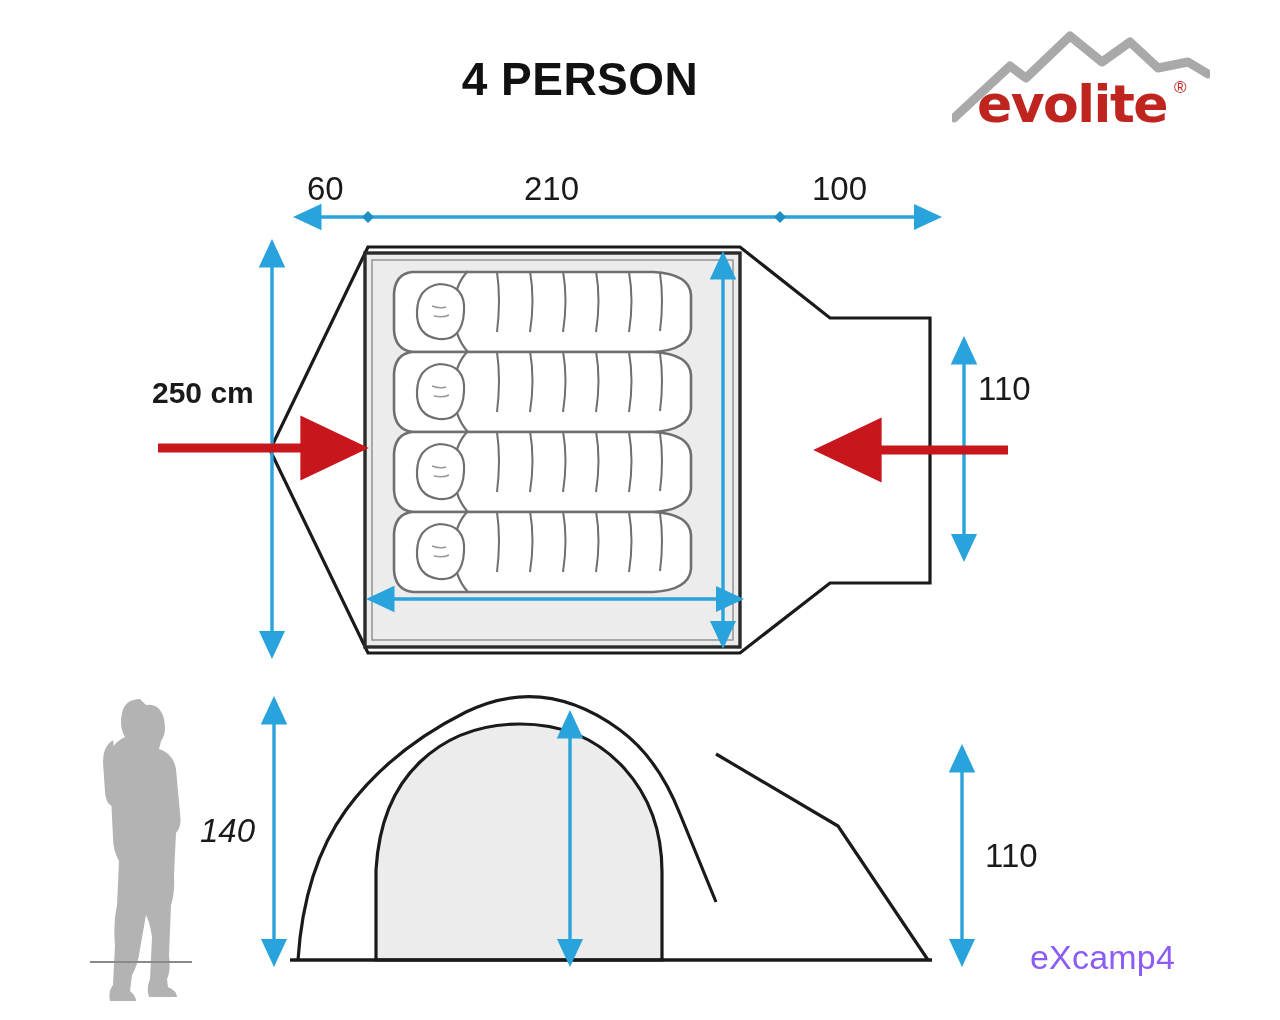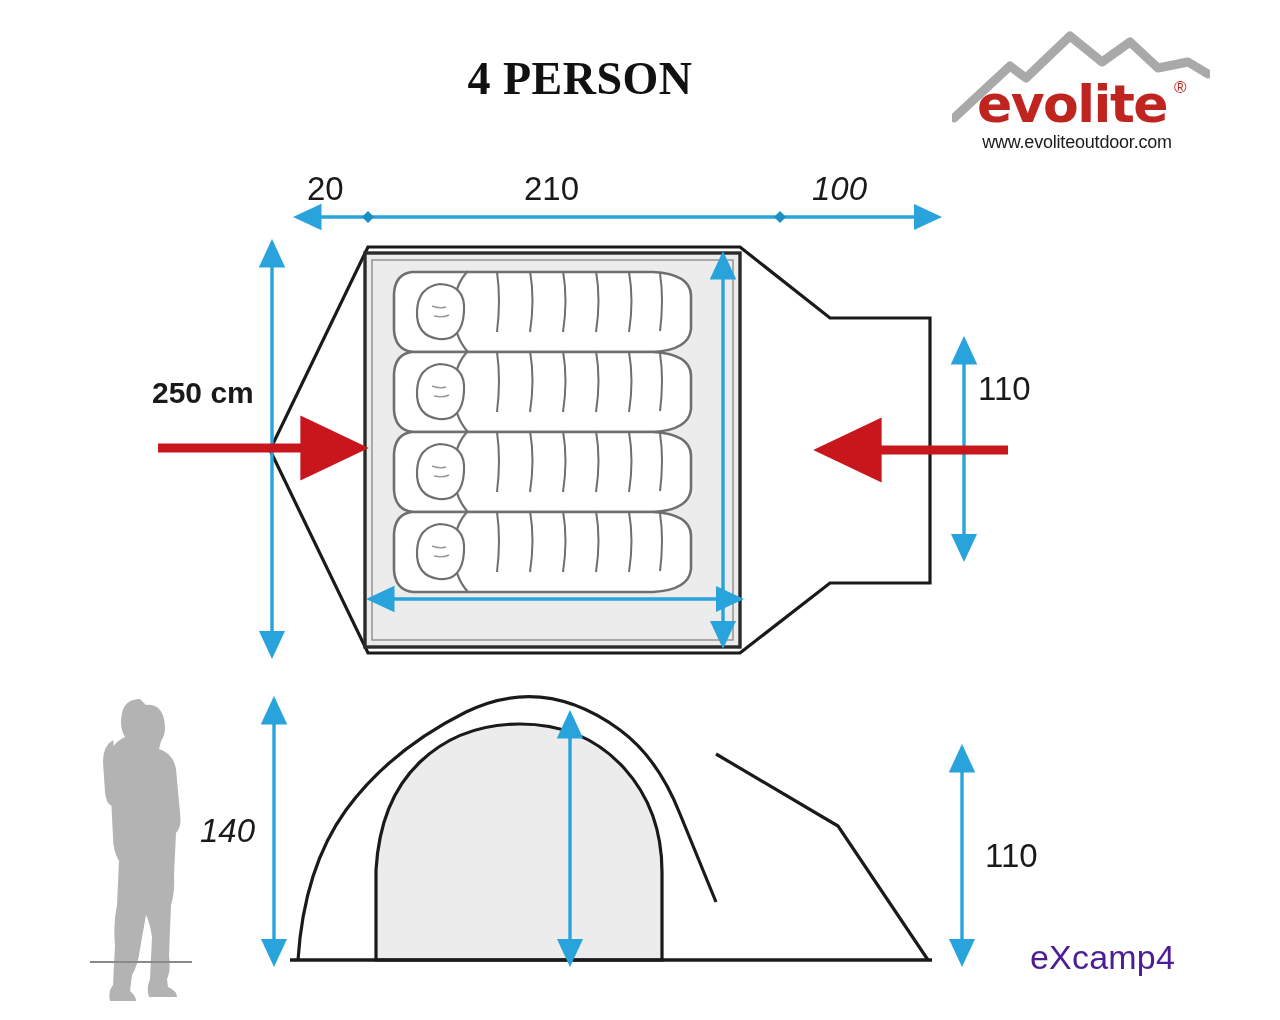--- a/index.html
+++ b/index.html
@@ -23,21 +23,20 @@
   
   #title {
     left: 0;
     top: 52px;
     width: 1160px;
     text-align: center;
     font-size: 46px;
     font-weight: bold;
     letter-spacing: 0.5px;
     color: #111111;
-    font-family: Liberation Serif, serif;
   }
 
   
   #logo-block {
     left: 952px;
     top: 22px;
     width: 258px;
     height: 132px;
   }
   #logo-mountain { left: 0; top: 0; width: 258px; height: 104px; }
@@ -75,21 +74,21 @@
     white-space: nowrap;
   }
   .dim-top { font-size: 33px; }
   .dim-bold { font-weight: bold; }
 
   
   #model-name {
     left: 1030px;
     top: 938px;
     font-size: 34px;
-    color: #4c1d95;
+    color: #8b5cf6;
     letter-spacing: 0.2px;
   }
 
   
   svg.layer {
     position: absolute;
     left: 0;
     top: 0;
     width: 1280px;
     height: 1020px;
@@ -102,26 +101,25 @@
 <div id="page">
 
   <div class="abs" id="title">4 PERSON</div>
 
   <div class="abs" id="logo-block">
     <svg id="logo-mountain" viewBox="0 0 258 104">
       <path d="M2 96 L58 44 L74 56 L118 14 L150 40 L178 20 L206 46 L236 40 L256 52" fill="none" stroke="#a9a9a9" stroke-width="9" stroke-linejoin="round" stroke-linecap="round"></path>
     </svg>
     <div class="abs" id="logo-word">evolite</div>
     <div class="abs" id="logo-reg">®</div>
-    <div class="abs" id="logo-url">www.evoliteoutdoor.com</div>
   </div>
 
-  <div class="abs dim dim-top" style="left:307px; top:170px;">20</div>
+  <div class="abs dim dim-top" style="left:307px; top:170px;">60</div>
   <div class="abs dim dim-top" style="left:524px; top:170px;">210</div>
-  <div class="abs dim dim-top" style="left:812px; top:170px;font-style:italic;">100</div>
+  <div class="abs dim dim-top" style="left:812px; top:170px;">100</div>
 
   <div class="abs dim dim-bold" style="left:152px; top:376px; font-size:30px;text-align:center;">250 cm</div>
 
   <div class="abs dim dim-bold" style="left:492px; top:600px; font-size:31px;">210 cm</div>
 
   <div class="abs dim dim-bold" style="left:700px; top:355px; font-size:30px; writing-mode:vertical-rl; text-orientation:mixed;">240 cm</div>
 
   <div class="abs dim" style="left:978px; top:370px; font-size:33px;">110</div>
 
   <div class="abs dim" style="left:200px; top:812px; font-size:33px;font-style:italic;">140</div>

